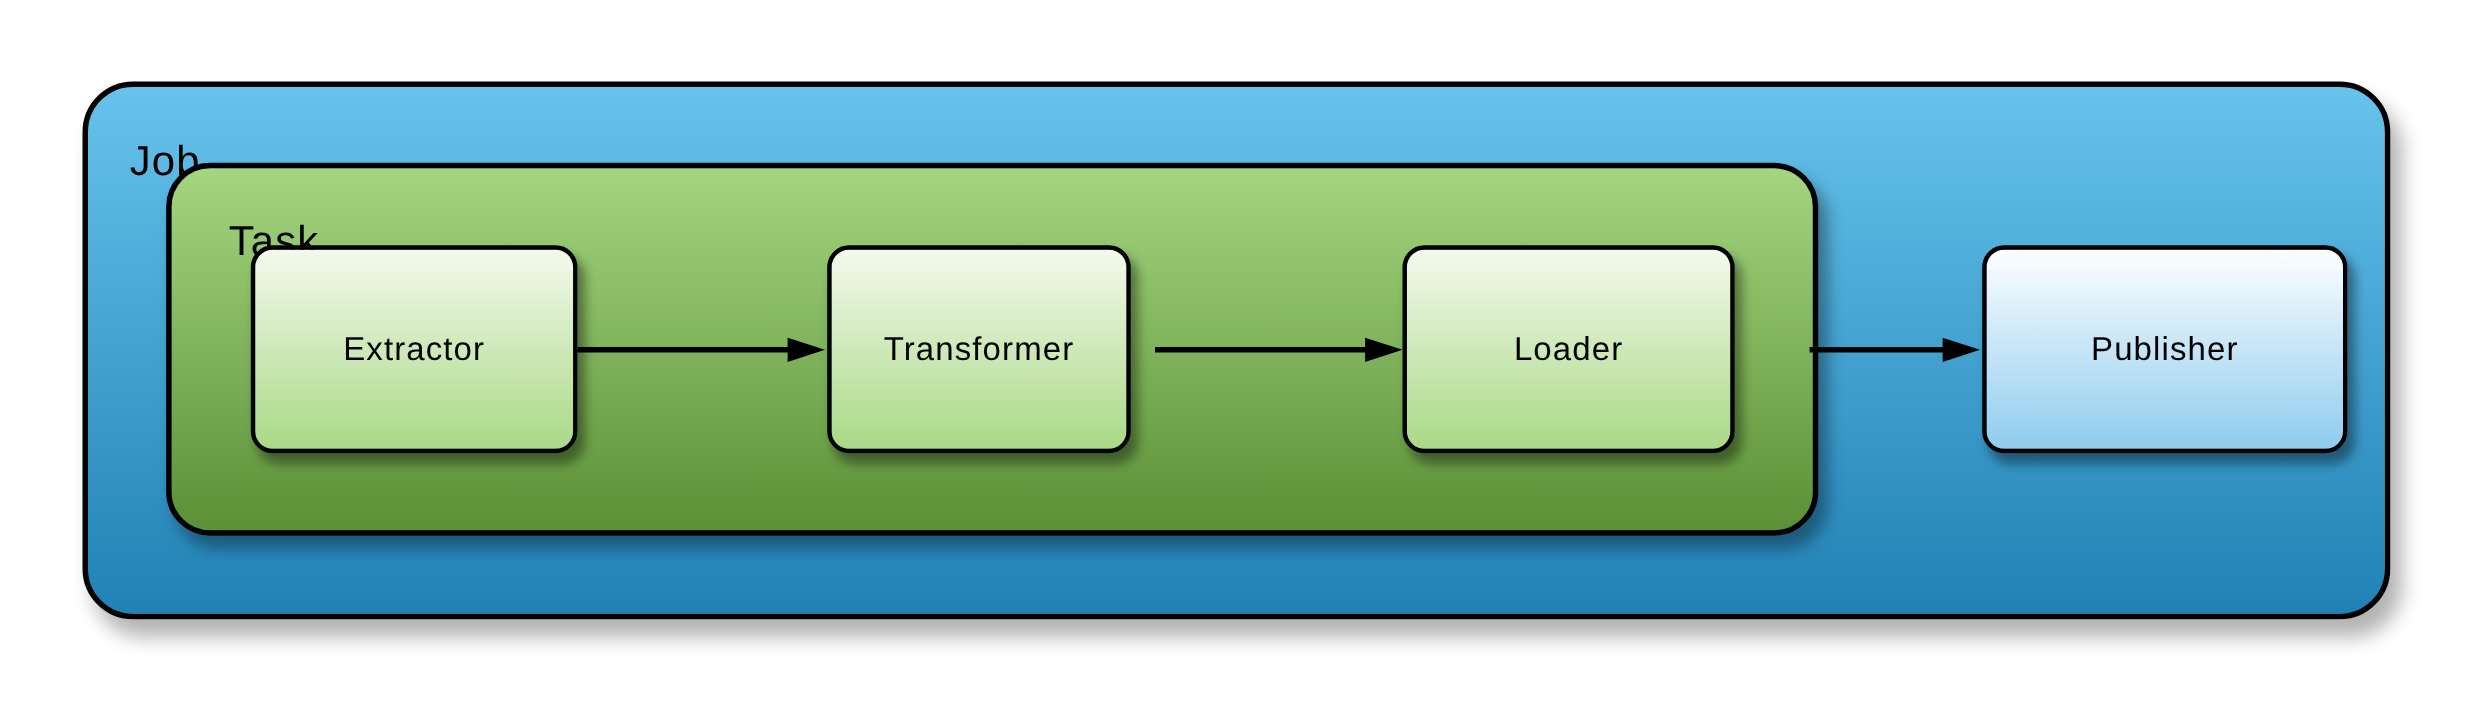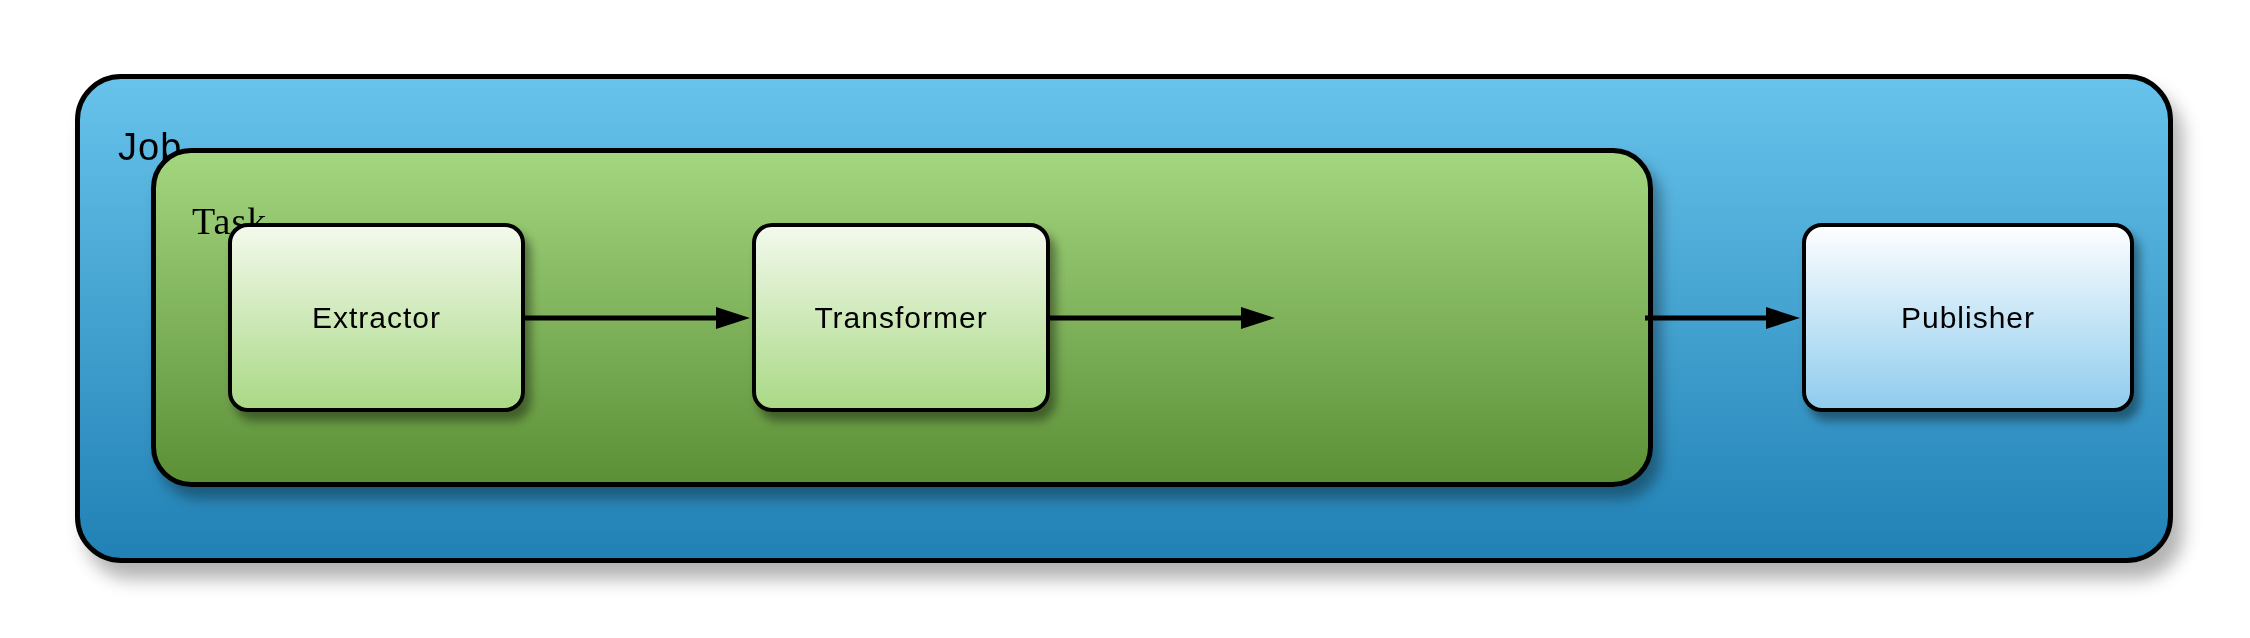--- a/index.html
+++ b/index.html
@@ -36,21 +36,21 @@
     box-shadow: 10px 16px 18px rgba(0,0,0,0.30);
   }
   .job .container-label { left: 38px; top: 7px; }
   .task {
     left: 151px; top: 148px;
     width: 1502px; height: 339px;
     border-radius: 40px;
     background: linear-gradient(to bottom, var(--task-top, #a3d67f), var(--task-bottom, #5c9037));
     box-shadow: 8px 12px 14px rgba(0,0,0,0.35);
   }
-  .task .container-label { left: 36px; top: 6px; font-family: Liberation Serif, serif; }
+  .task .container-label { left: 52px; top: 6px; }
   .node {
     top: 223px;
     height: 189px;
     border-width: 4px;
     border-radius: 20px;
     display: flex;
     align-items: center;
     justify-content: center;
     box-shadow: 6px 9px 10px rgba(0,0,0,0.40);
   }
@@ -59,21 +59,21 @@
     font-size: 30px;
     letter-spacing: 1px;
   }
   .node-green {
     background: linear-gradient(to bottom, var(--node-green-top, #f3f9ec), var(--node-green-bottom, #aad986));
   }
   .node-blue {
     background: linear-gradient(to bottom, var(--node-blue-top, #fdfeff), var(--node-blue-bottom, #8fccee));
   }
   .extractor   { left: 228px;  width: 297px; }
-  .transformer { left: 752px;  width: 298px; }
+  .transformer { left: 752px;  width: 276px; }
   .loader      { left: 1275px; width: 302px; }
   .publisher   { left: 1802px; width: 332px; }
   .arrows {
     position: absolute;
     left: 0; top: 0;
     width: 2250px; height: 638px;
     pointer-events: none;
   }
   .arrows line    { stroke: var(--arrow, #000); stroke-width: 5px; }
   .arrows polygon { fill: var(--arrow, #000); }
@@ -92,20 +92,23 @@
   </div>
 
   <div class="node node-green extractor">
     <span class="node-label">Extractor</span>
   </div>
 
   <div class="node node-green transformer">
     <span class="node-label">Transformer</span>
   </div>
 
+  <div class="node node-green loader">
+    <span class="node-label">Loader</span>
+  </div>
 
   <div class="node node-blue publisher">
     <span class="node-label">Publisher</span>
   </div>
 
   <svg class="arrows" viewBox="0 0 2250 638" xmlns="http://www.w3.org/2000/svg">
     <g>
       <line x1="525" y1="318" x2="718" y2="318"></line>
       <polygon points="716,307 750,318 716,329"></polygon>
     </g>

